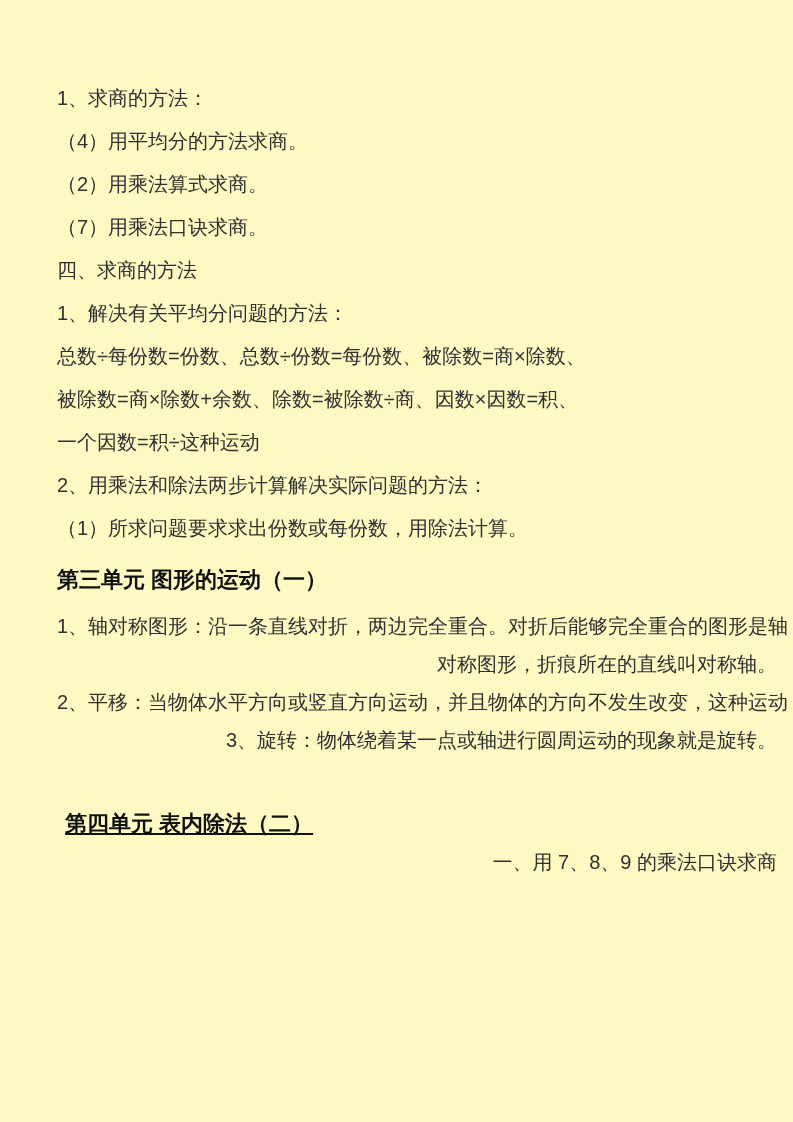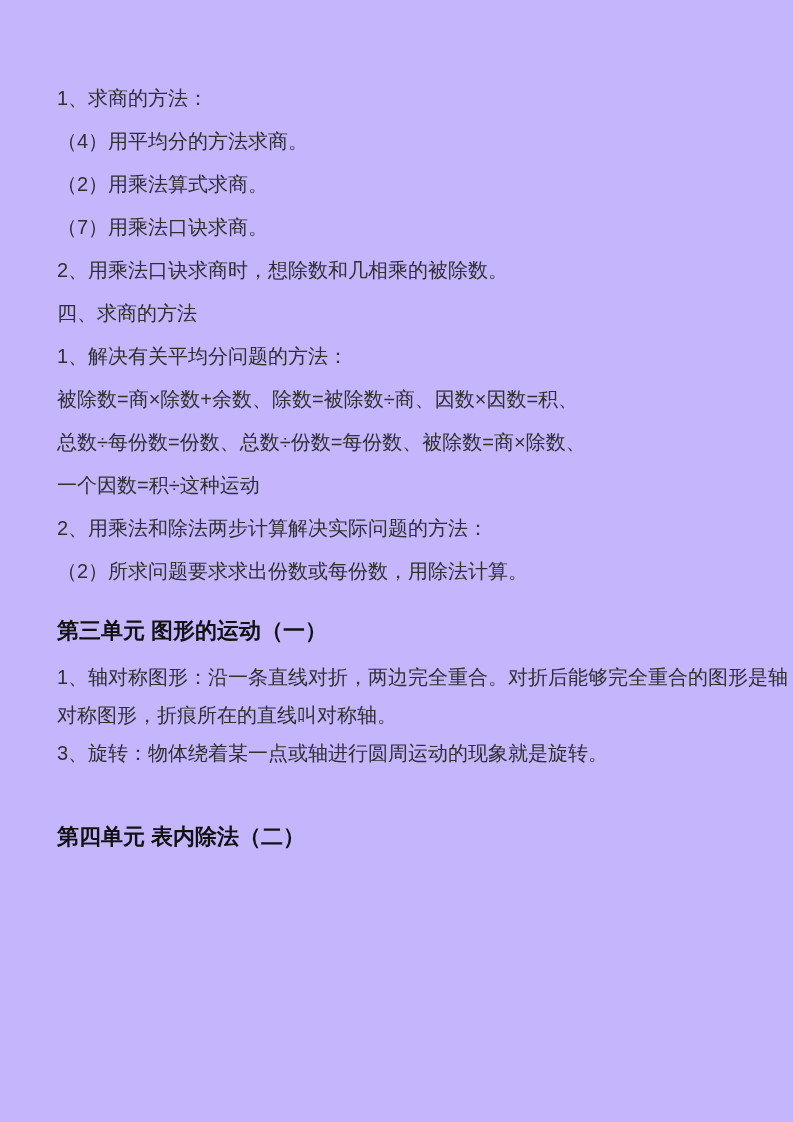--- a/index.html
+++ b/index.html
@@ -5,68 +5,71 @@
   html, body {
     margin: 0;
     padding: 0;
     background: #ffffff;
   }
   .page {
     position: relative;
     width: 793px;
     height: 1122px;
     box-sizing: border-box;
-    background: #c4b5fd;
+    background: #fef9c3;
     padding: 77px 16px 0 57px;
     overflow: hidden;
     font-family: "Liberation Sans", "DejaVu Sans", sans-serif;
   }
   .line {
     margin: 0;
     font-size: 20px;
     line-height: 43px;
     color: #303030;
     white-space: nowrap;
     font-weight: 400;
   }
   .line.lh38 {
     line-height: 38px;
+    text-align: right;
   }
   .heading {
-    margin: 21px 0 10px 0;
+    margin: 13px 0 10px 0;
     font-size: 22px;
     line-height: 34px;
     font-weight: 700;
     color: #111111;
     white-space: nowrap;
   }
   .heading.unit4 {
-    margin: 48px 0 2px 0;
+    margin: 48px 0 2px 8px;
+    text-decoration: underline;
   }
 </style>
 </head>
 <body>
 
 <div class="page">
 
   <p class="line">1、求商的方法：</p>
   <p class="line">（4）用平均分的方法求商。</p>
   <p class="line">（2）用乘法算式求商。</p>
   <p class="line">（7）用乘法口诀求商。</p>
-  <p class="line">2、用乘法口诀求商时，想除数和几相乘的被除数。</p>
   <p class="line">四、求商的方法</p>
   <p class="line">1、解决有关平均分问题的方法：</p>
+  <p class="line">总数÷每份数=份数、总数÷份数=每份数、被除数=商×除数、</p>
   <p class="line">被除数=商×除数+余数、除数=被除数÷商、因数×因数=积、</p>
-  <p class="line">总数÷每份数=份数、总数÷份数=每份数、被除数=商×除数、</p>
   <p class="line">一个因数=积÷这种运动</p>
   <p class="line">2、用乘法和除法两步计算解决实际问题的方法：</p>
-  <p class="line">（2）所求问题要求求出份数或每份数，用除法计算。</p>
+  <p class="line">（1）所求问题要求求出份数或每份数，用除法计算。</p>
 
   <h2 class="heading">第三单元 图形的运动（一）</h2>
 
   <p class="line lh38">1、轴对称图形：沿一条直线对折，两边完全重合。对折后能够完全重合的图形是轴</p>
   <p class="line lh38">对称图形，折痕所在的直线叫对称轴。</p>
+  <p class="line lh38">2、平移：当物体水平方向或竖直方向运动，并且物体的方向不发生改变，这种运动</p>
   <p class="line lh38">3、旋转：物体绕着某一点或轴进行圆周运动的现象就是旋转。</p>
 
   <h2 class="heading unit4">第四单元 表内除法（二）</h2>
 
+  <p class="line lh38">一、用 7、8、9 的乘法口诀求商</p>
 
 </div>
 
 </body></html>

